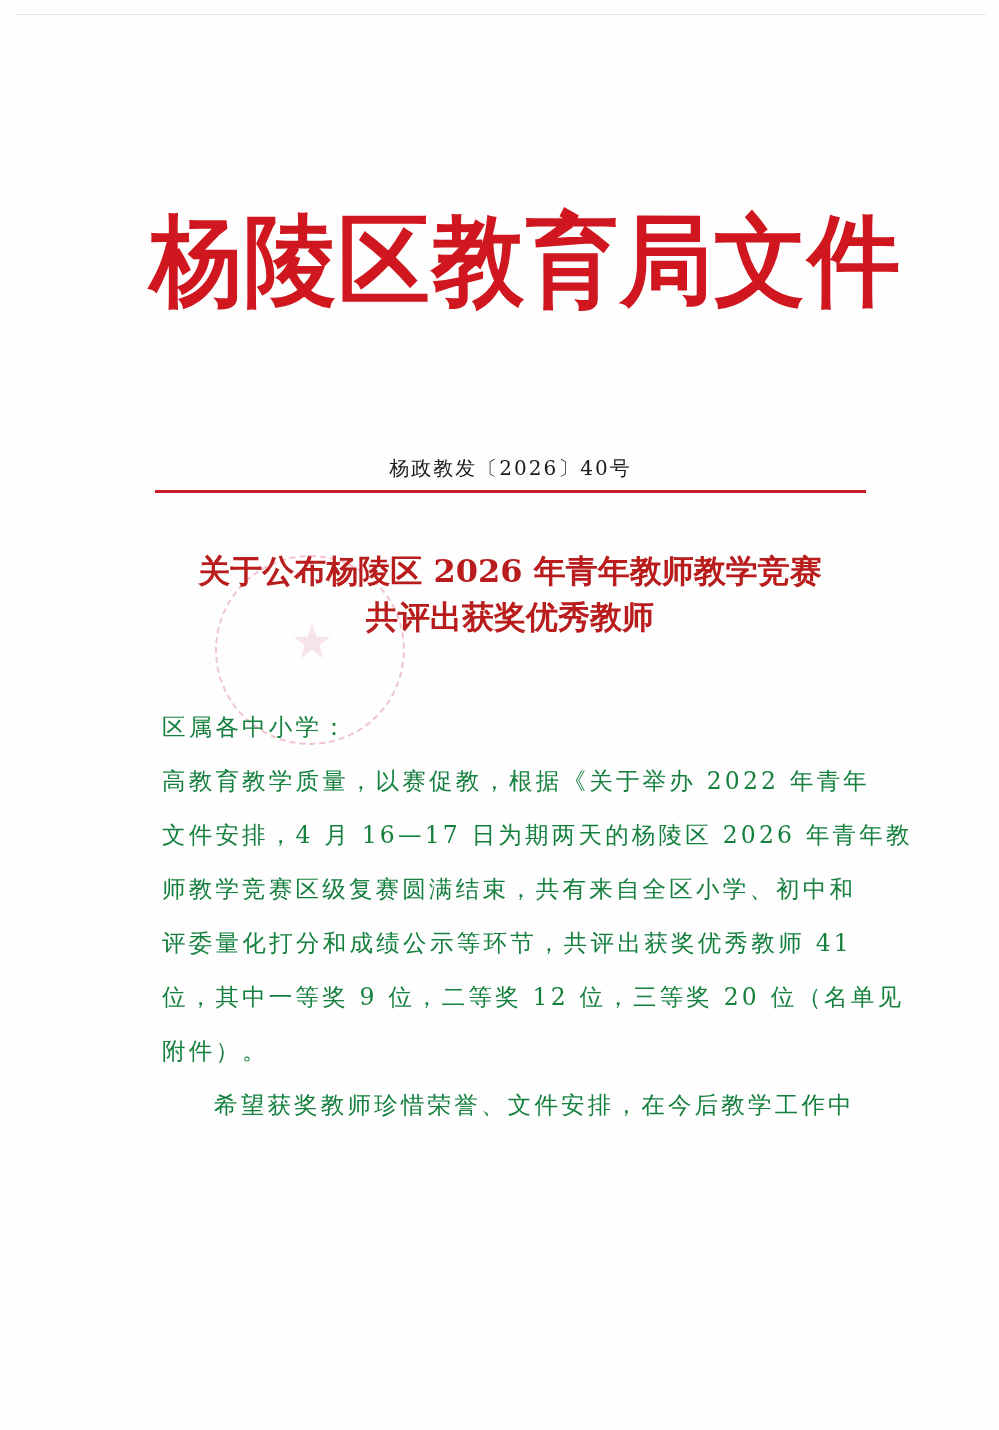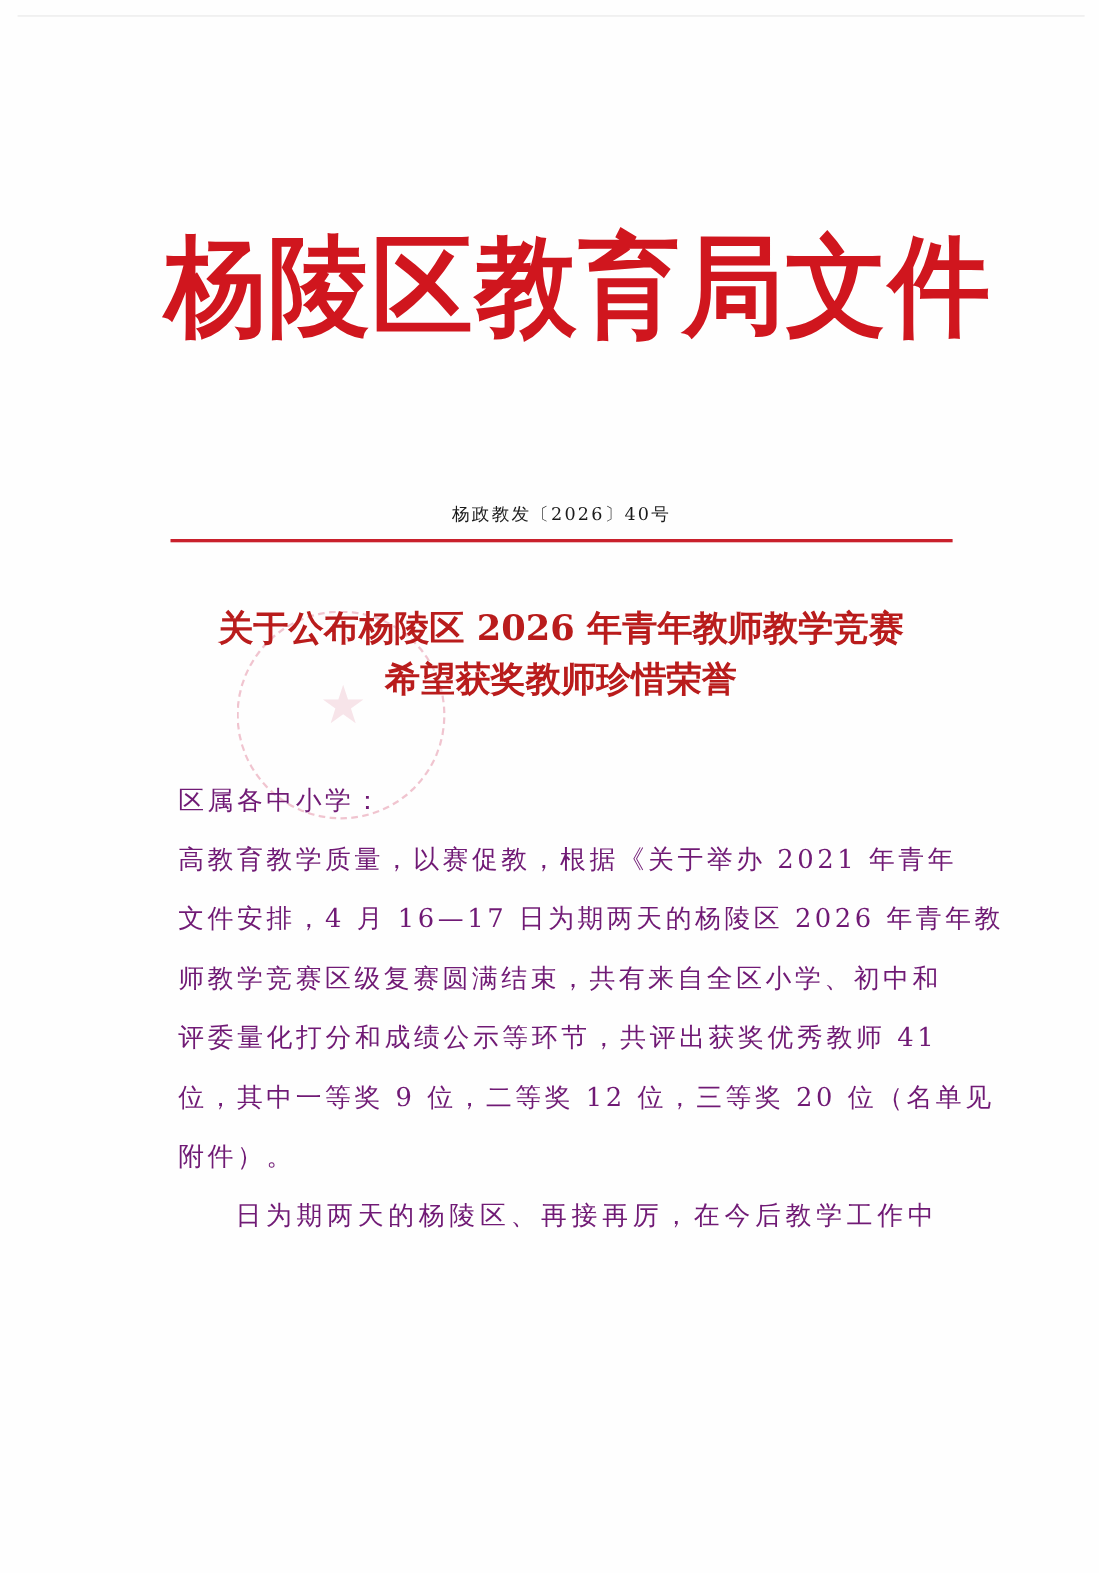--- a/index.html
+++ b/index.html
@@ -45,21 +45,21 @@
       transform: scaleY(1.08);
       white-space: nowrap;
     }
     .doc-number {
       position: absolute;
       left: 155px;
       top: 452px;
       width: 711px;
       text-align: center;
       font-family: "DejaVu Serif", "Liberation Serif", serif;
-      font-size: 16px;
+      font-size: 20px;
       color: #1a1a1a;
       letter-spacing: 2px;
       line-height: 32px;
     }
     .red-rule {
       position: absolute;
       left: 155px;
       top: 490px;
       width: 711px;
       height: 3px;
@@ -103,21 +103,21 @@
       display: block;
       white-space: nowrap;
     }
     .body-text {
       position: absolute;
       left: 162px;
       top: 700px;
       width: 690px;
       font-family: "DejaVu Serif", "Liberation Serif", serif;
       font-size: 23.5px;
-      color: #701a75;
+      color: #15803d;
       line-height: 54px;
       letter-spacing: 3.2px;
     }
     .salutation {
       display: block;
       height: 54px;
       white-space: nowrap;
     }
     .para-line {
       display: block;
@@ -144,32 +144,32 @@
   <div class="doc-number">杨政教发〔2026〕40号</div>
 
   <div class="red-rule"></div>
 
   <div class="stamp">
     <div class="stamp-star">★</div>
   </div>
 
   <div class="title">
     <span class="title-line">关于公布杨陵区 2026 年青年教师教学竞赛</span>
-    <span class="title-line">希望获奖教师珍惜荣誉</span>
+    <span class="title-line">共评出获奖优秀教师</span>
   </div>
 
   <div class="body-text">
     <span class="salutation">区属各中小学：</span>
 
     <div>
-      <span class="para-line">高教育教学质量，以赛促教，根据《关于举办 2021 年青年</span>
+      <span class="para-line">高教育教学质量，以赛促教，根据《关于举办 2022 年青年</span>
       <span class="para-line">文件安排，4 月 16—17 日为期两天的杨陵区 2026 年青年教</span>
       <span class="para-line">师教学竞赛区级复赛圆满结束，共有来自全区小学、初中和</span>
       <span class="para-line">评委量化打分和成绩公示等环节，共评出获奖优秀教师 41</span>
       <span class="para-line">位，其中一等奖 9 位，二等奖 12 位，三等奖 20 位（名单见</span>
       <span class="para-line last">附件）。</span>
     </div>
 
     <div>
-      <span class="para-line indent">日为期两天的杨陵区、再接再厉，在今后教学工作中</span>
+      <span class="para-line indent">希望获奖教师珍惜荣誉、文件安排，在今后教学工作中</span>
     </div>
   </div>
 </div>
 
 </body></html>

